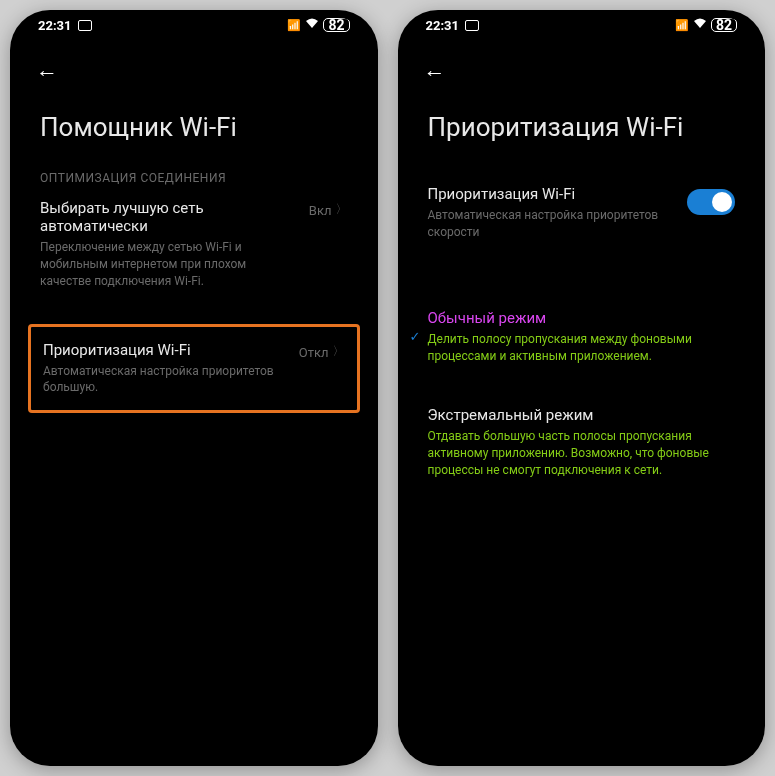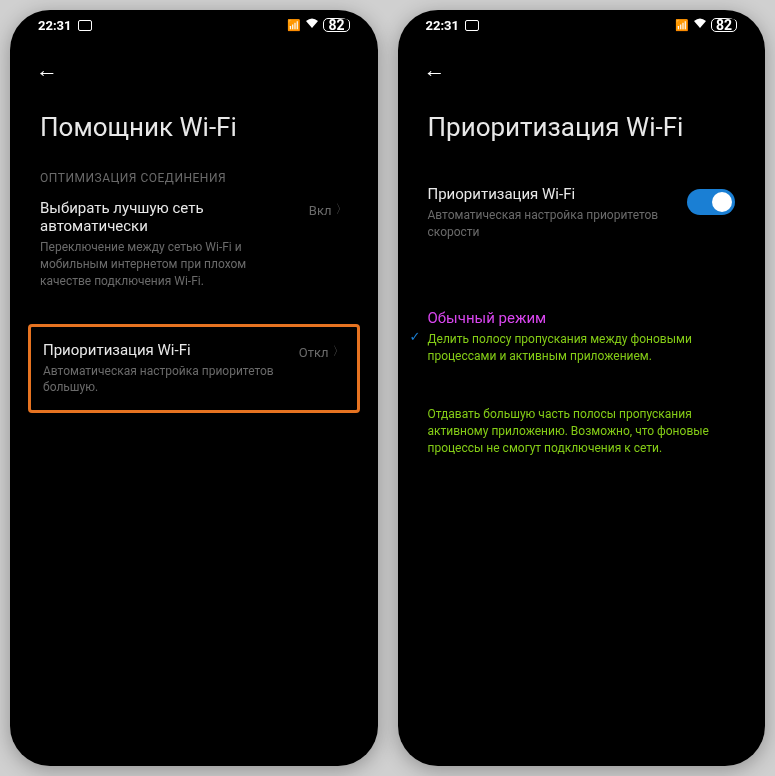--- a/index.html
+++ b/index.html
@@ -225,17 +225,18 @@
 
       <div class="mode-item">
         <span class="check">✓</span>
         <div class="mode-title selected">Обычный режим</div>
         <div class="mode-desc">Делить полосу пропускания между фоновыми процессами и активным приложением.</div>
       </div>
 
       <div style="height:14px"></div>
 
       <div class="mode-item">
+        <div class="mode-title normal">Экстремальный режим</div>
         <div class="mode-desc">Отдавать большую часть полосы пропускания активному приложению. Возможно, что фоновые процессы не смогут подключения к сети.</div>
       </div>
     </div>
   </div>
 </div>
 
 </body></html>

